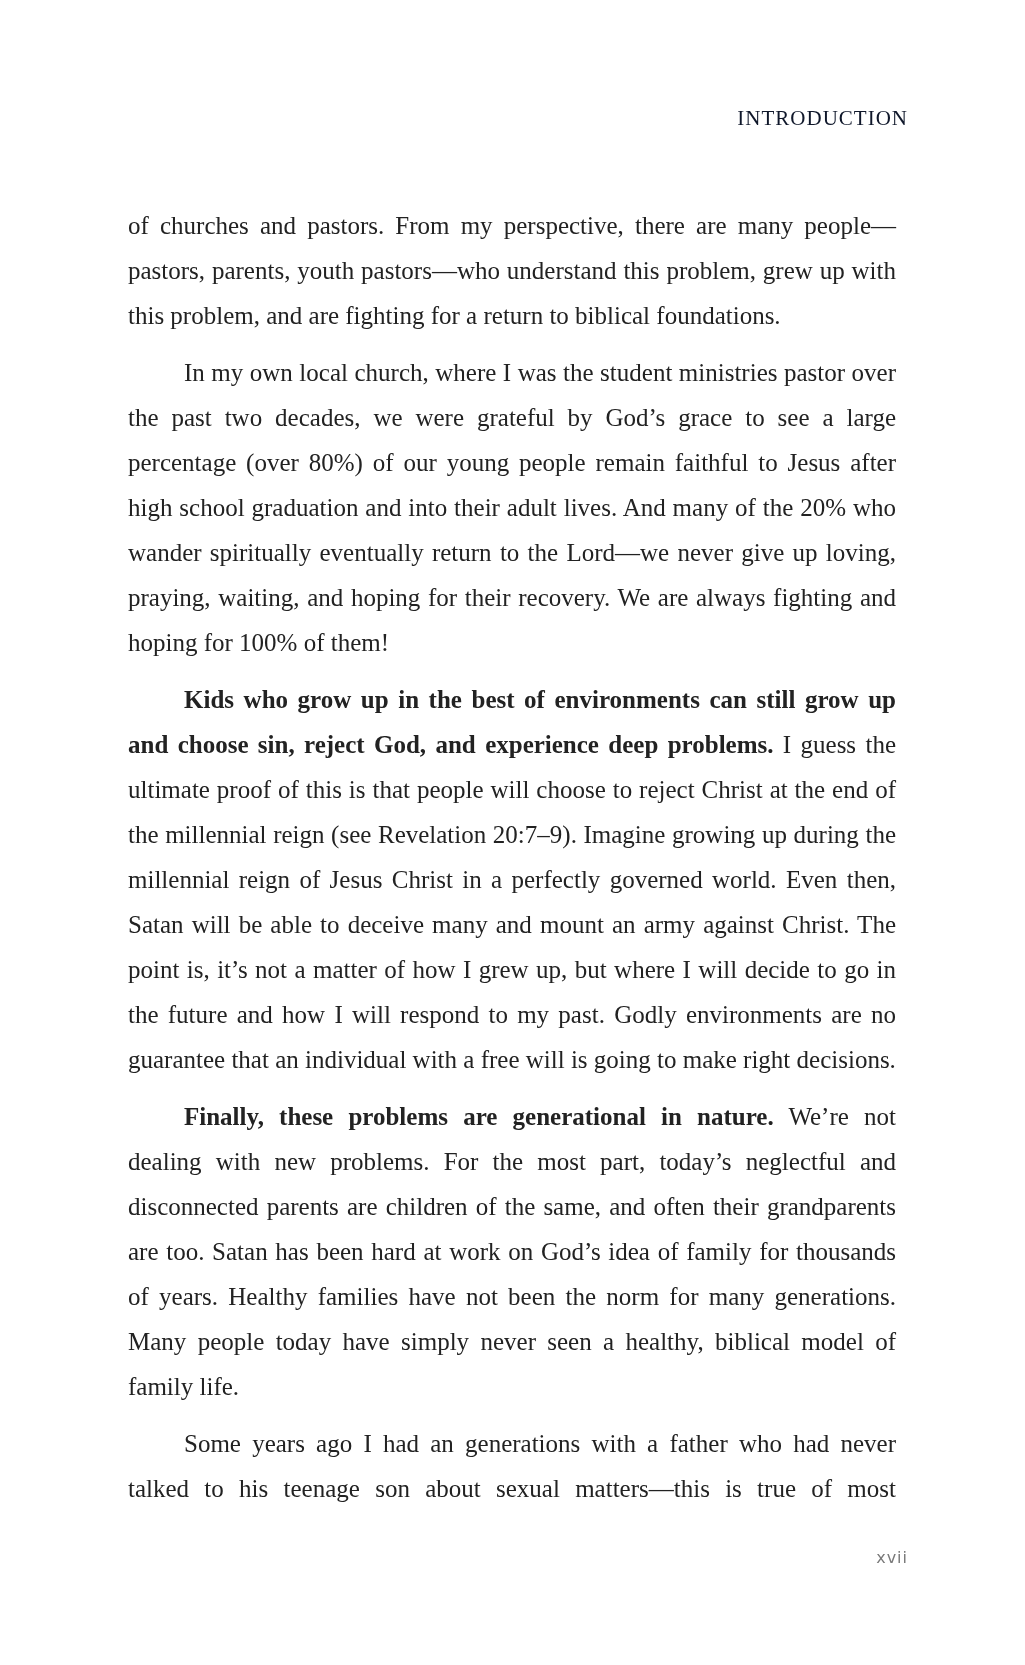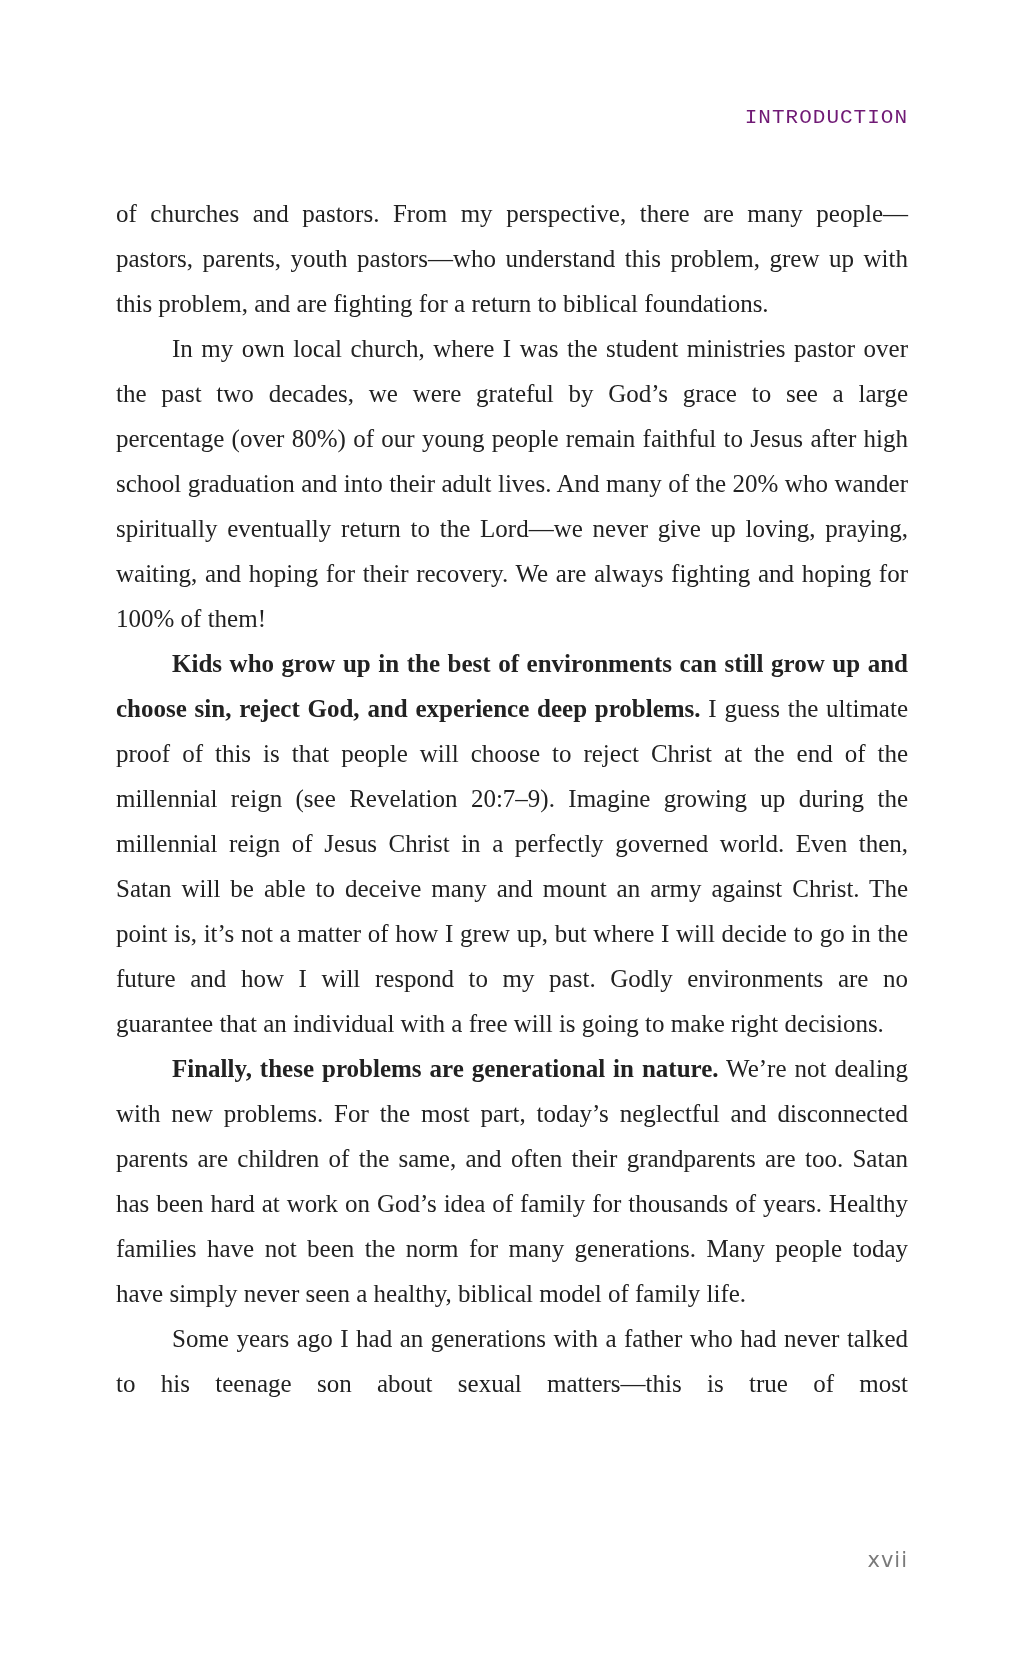--- a/index.html
+++ b/index.html
@@ -1,33 +1,33 @@
 <!DOCTYPE html>
 <html><head>
   <meta charset="utf-8">
   <style>
     html, body { margin: 0; padding: 0; background: #ffffff; }
     body { width: 1025px; height: 1665px; position: relative; overflow: hidden; }
     .running-head {
       position: absolute; top: 106px; right: 117px;
-      font-family: Liberation Mono, monospace; font-size: 21px; letter-spacing: 1px;
-      color: #701a75; font-weight: normal;
+      font-family: Liberation Serif, serif; font-size: 21px; letter-spacing: 1px;
+      color: #0f172a; font-weight: normal;
     }
     .body-text {
       position: absolute; top: 191px; left: 116px; width: 792px;
       font-family: "Liberation Serif", serif; font-size: 25px; line-height: 45px;
       color: #222222;
     }
-    .body-text p { margin: 0; text-align: justify; }
+    .body-text p { margin: 12px; text-align: justify; }
     .body-text p.indent { text-indent: 56px; }
     .body-text p.last-line-justify { text-align-last: justify; }
     .body-text b { font-weight: bold; }
     .folio {
       position: absolute; top: 1548px; right: 117px;
-      font-family: "DejaVu Sans", sans-serif; font-size: 21px; letter-spacing: 1px;
+      font-family: "DejaVu Sans", sans-serif; font-size: 16px; letter-spacing: 1px;
       color: #7a7a7a;
     }
   </style>
 </head>
 <body>
 
 <div class="running-head">INTRODUCTION</div>
 
 <div class="body-text">
   <p>

